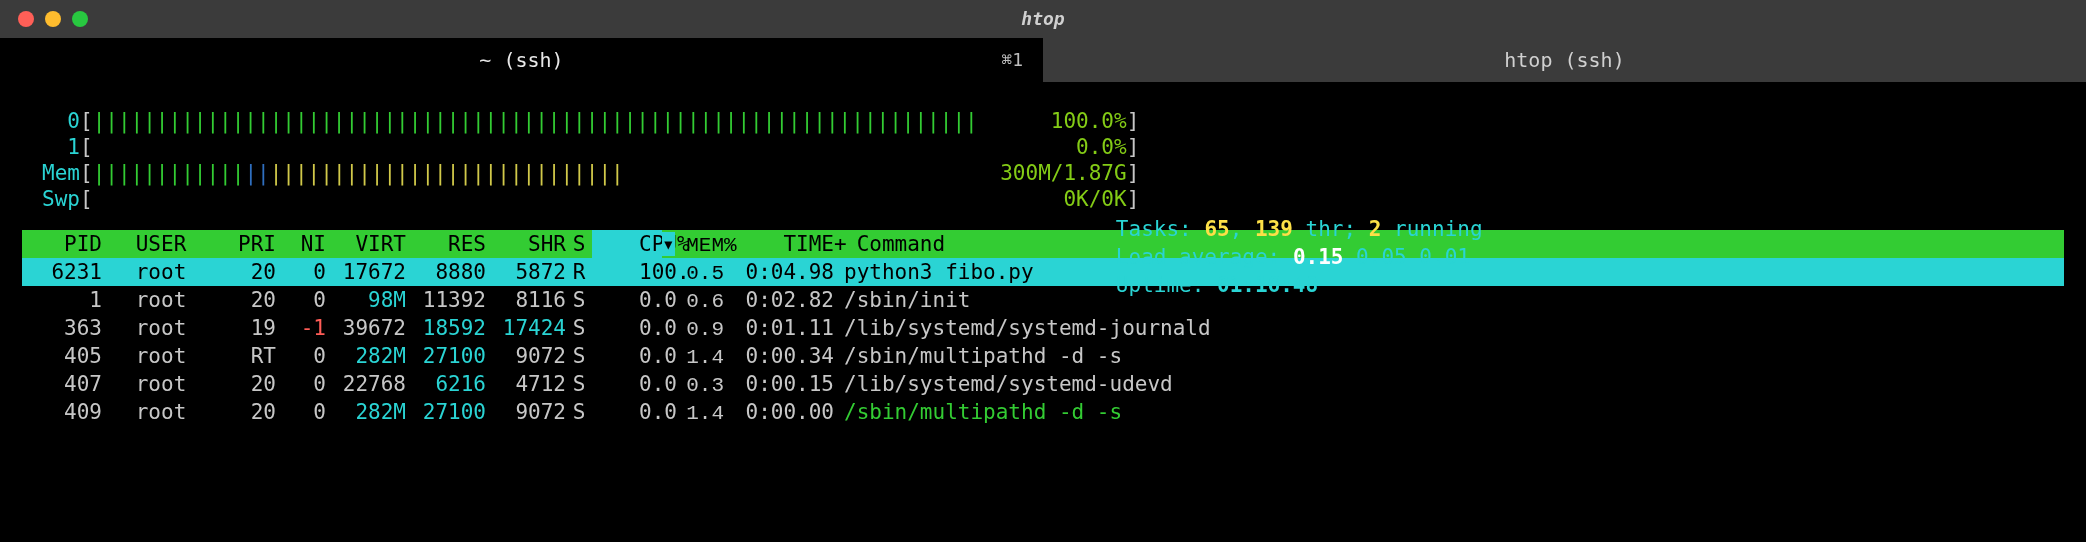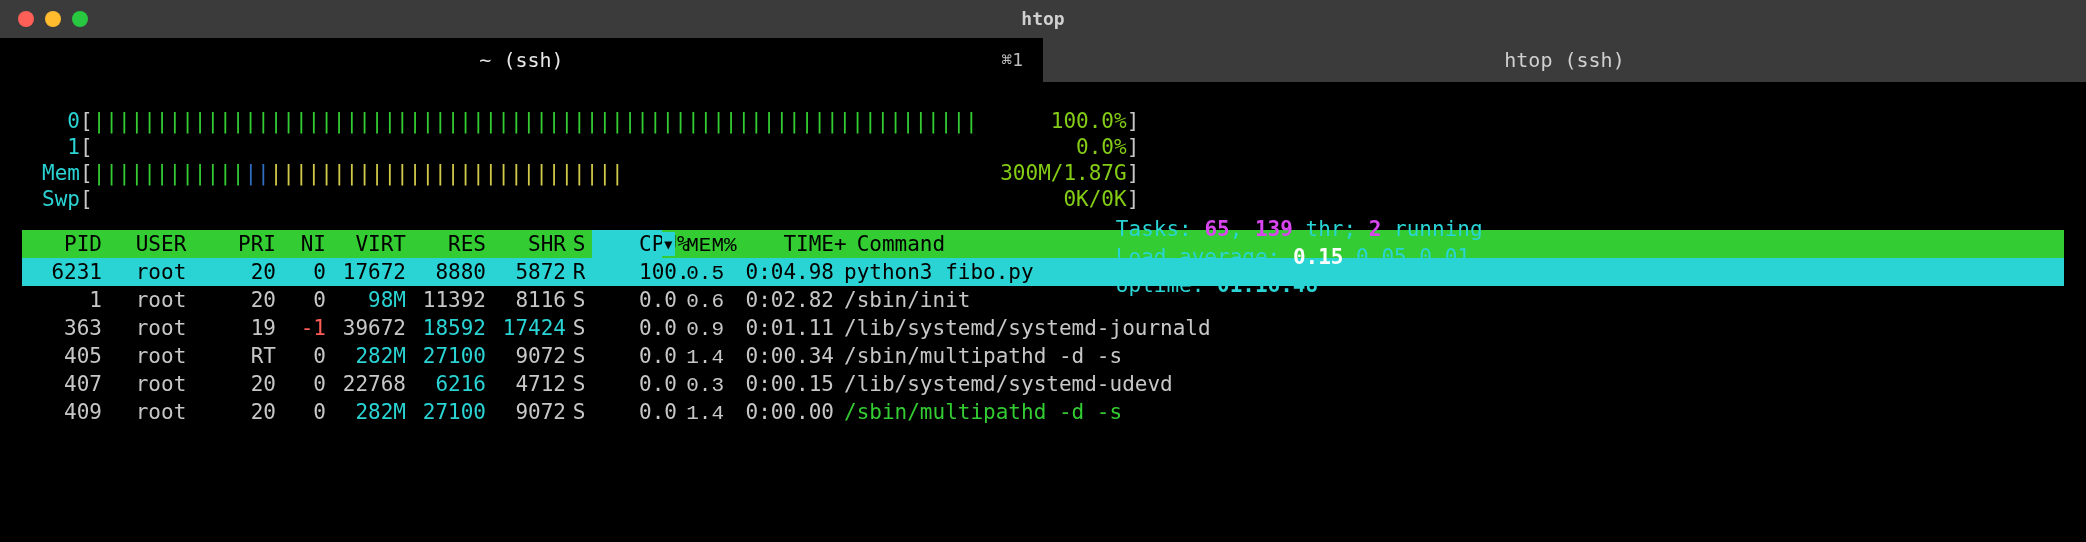--- a/index.html
+++ b/index.html
@@ -1,36 +1,36 @@
 <!DOCTYPE html>
 <html><head>
 <meta charset="utf-8">
 <style>
   * { margin:0; padding:0; box-sizing:border-box; }
   html,body { width:2086px; height:542px; background:#000; font-family:"Menlo","Consolas","DejaVu Sans Mono",monospace; font-size:21px; line-height:26px; overflow:hidden; }
   
-  .titlebar { height:38px; background:#3b3b3b; display:flex; align-items:center; position:relative; }
+  .titlebar { height:38px; background:#3b3b3b; display:flex; align-items:center; position:relative;font-style:italic; }
   .traffic   { display:flex; gap:11px; margin-left:18px; }
   .dot       { width:16px; height:16px; border-radius:50%; }
   .dot.red   { background:#ff5f57; }
   .dot.yel   { background:#febc2e; }
   .dot.grn   { background:#28c840; }
   .titlebar-title { position:absolute; left:50%; transform:translateX(-50%); color:#d0d0d0; font-weight:600; font-size:18px; }
   
   .tabbar { height:44px; display:flex; background:#3b3b3b; }
   .tab    { flex:1; display:flex; align-items:center; justify-content:center; gap:10px; color:#d0d0d0; font-size:20px; position:relative; }
   .tab.active { background:#000; color:#e8e8e8; }
   .tab .shortcut { position:absolute; right:20px; color:#bdbdbd; font-size:18px; }
   
   .term { padding:26px 22px 0 22px; background:#000; color:#aaa; }
   .row { white-space:pre; height:26px; }
   .cy  { color:#2ad4d4; }   
   .cyb { color:#2ad4d4; font-weight:700; }
   .gr  { color:#33cc33; }
-  .grb { color:#d946ef; font-weight:700; }
+  .grb { color:#fde047; font-weight:700; }
   .bl  { color:#2f6fbf; }
   .ye  { color:#d1c94a; }
   .whb { color:#ffffff; font-weight:700; }
   .rd  { color:#ff5c57; }
   .dim { color:#84cc16; }
   .meter-row { display:flex; height:26px; }
   .meter-label { width:58px; text-align:right; color:#2ad4d4; }
   .bracket { color:#c7c7c7; }
   .meter-body { width:884px; display:flex; overflow:hidden; }
   .meter-body span { letter-spacing:0px; }

